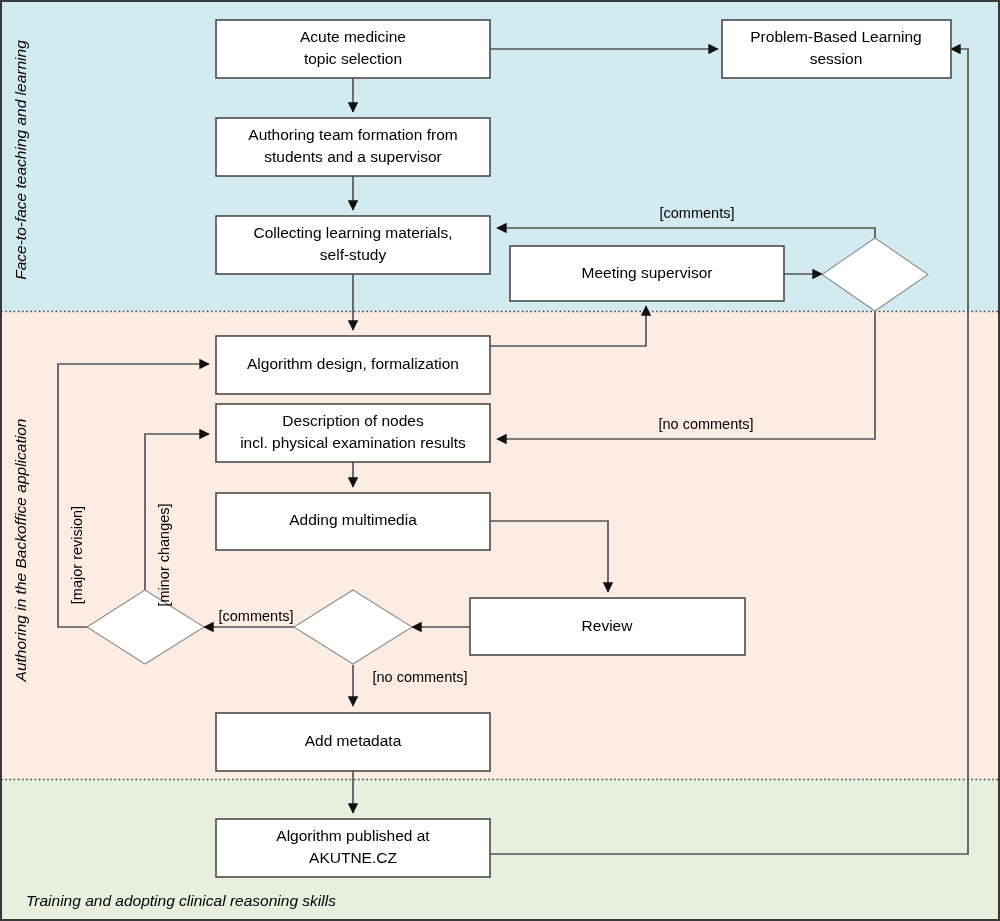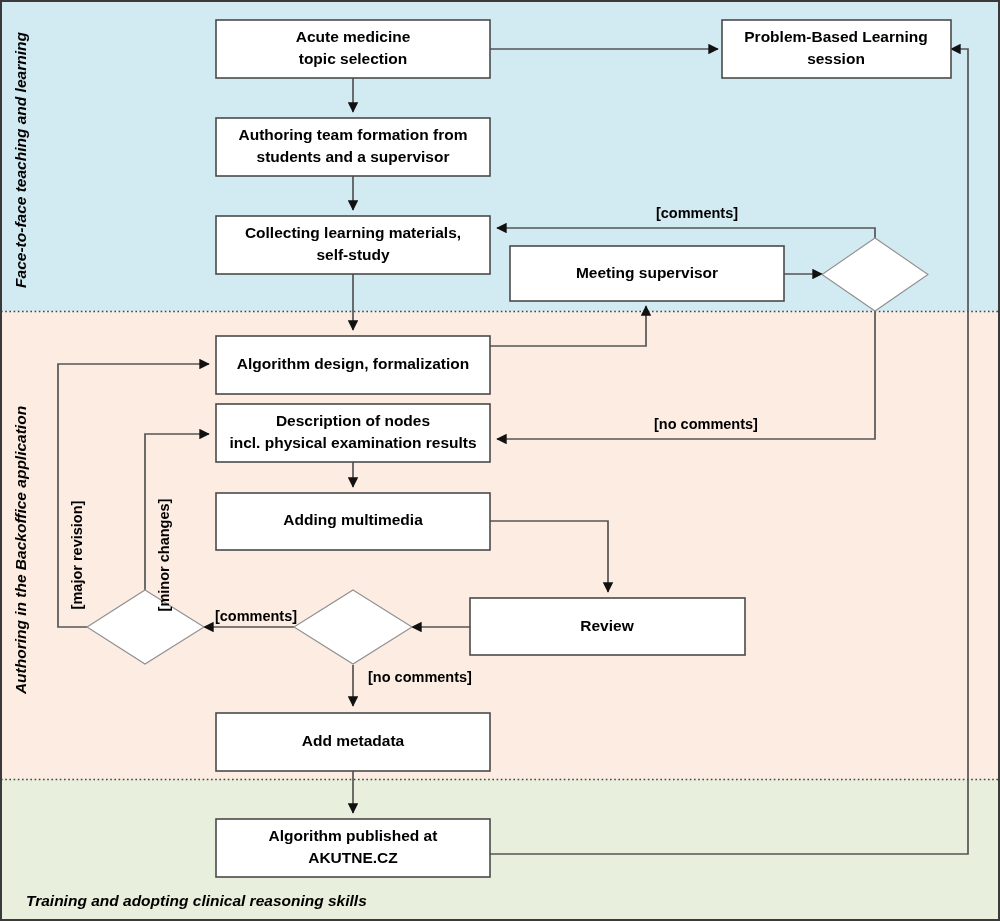--- a/index.html
+++ b/index.html
@@ -7,21 +7,20 @@
     padding: 0;
     background: #ffffff;
   }
   #stage {
     position: relative;
     width: 1000px;
     height: 921px;
     background: #ffffff;
     font-family: "Liberation Sans", sans-serif;
     overflow: hidden;
-    font-weight: bold;
   }
   #stage svg {
     position: absolute;
     top: 0;
     left: 0;
   }
   .band-blue   { fill: #d2eaf1; }
   .band-peach  { fill: #fcece1; }
   .band-green  { fill: #e9efdd; }
   .outer-frame {

